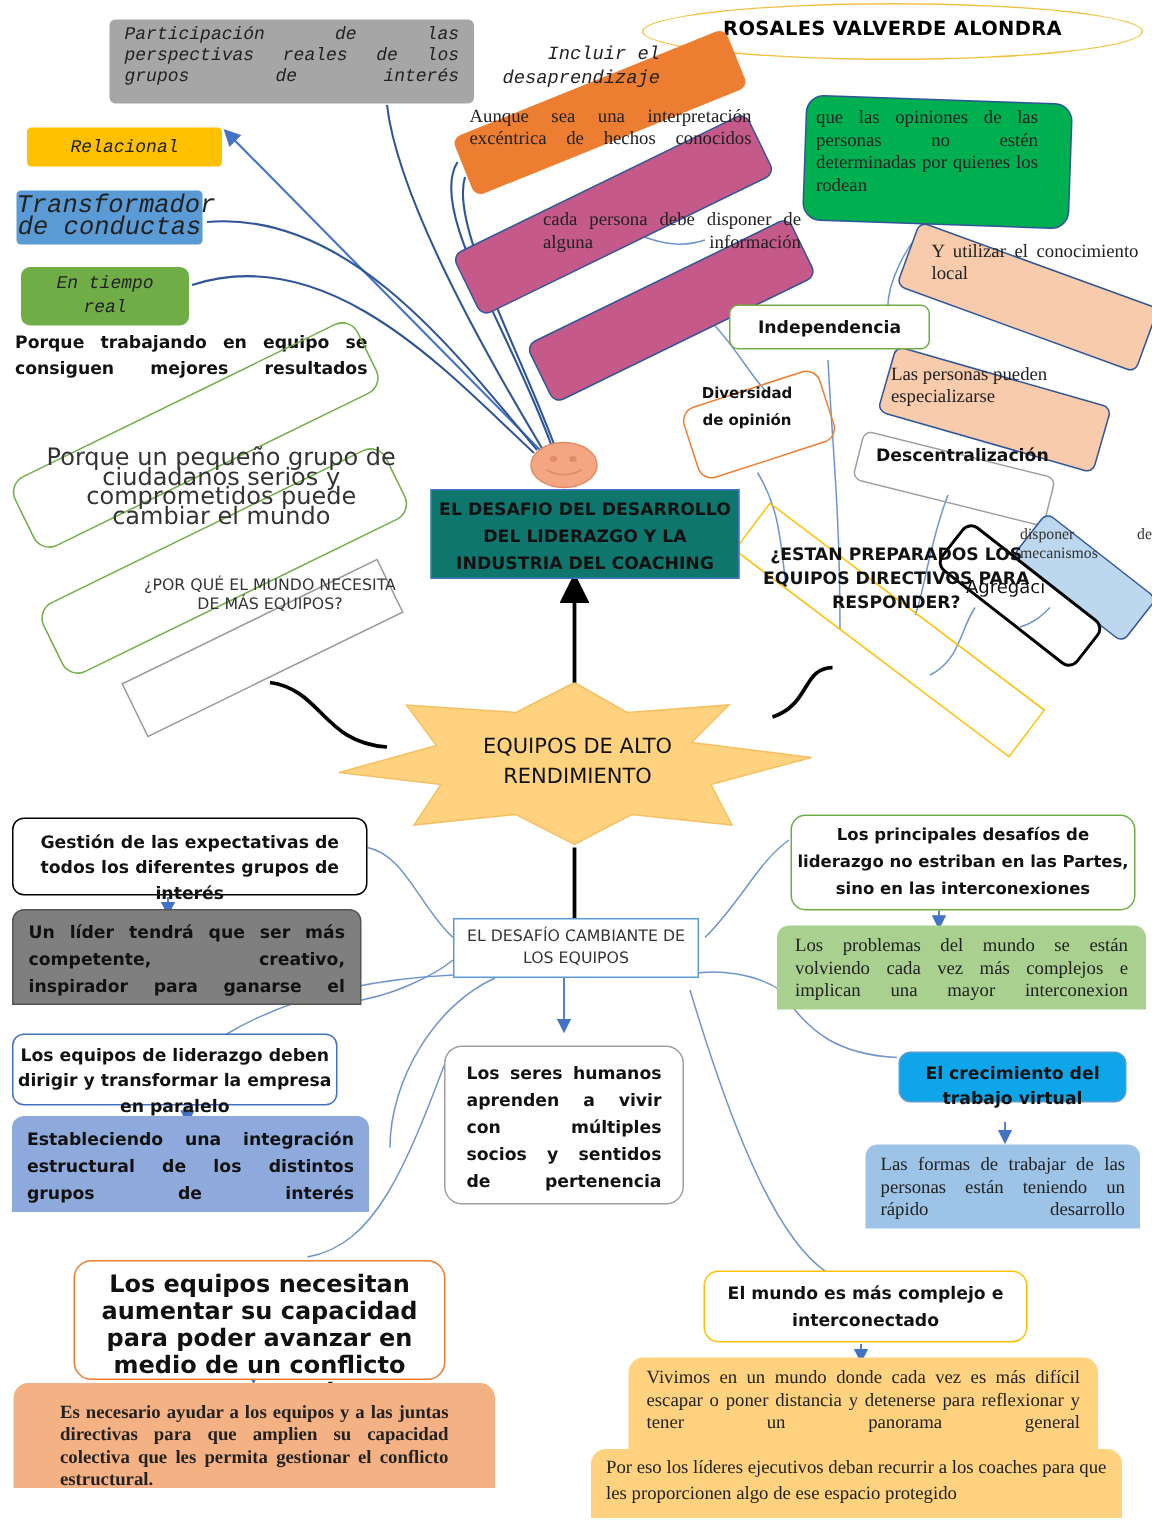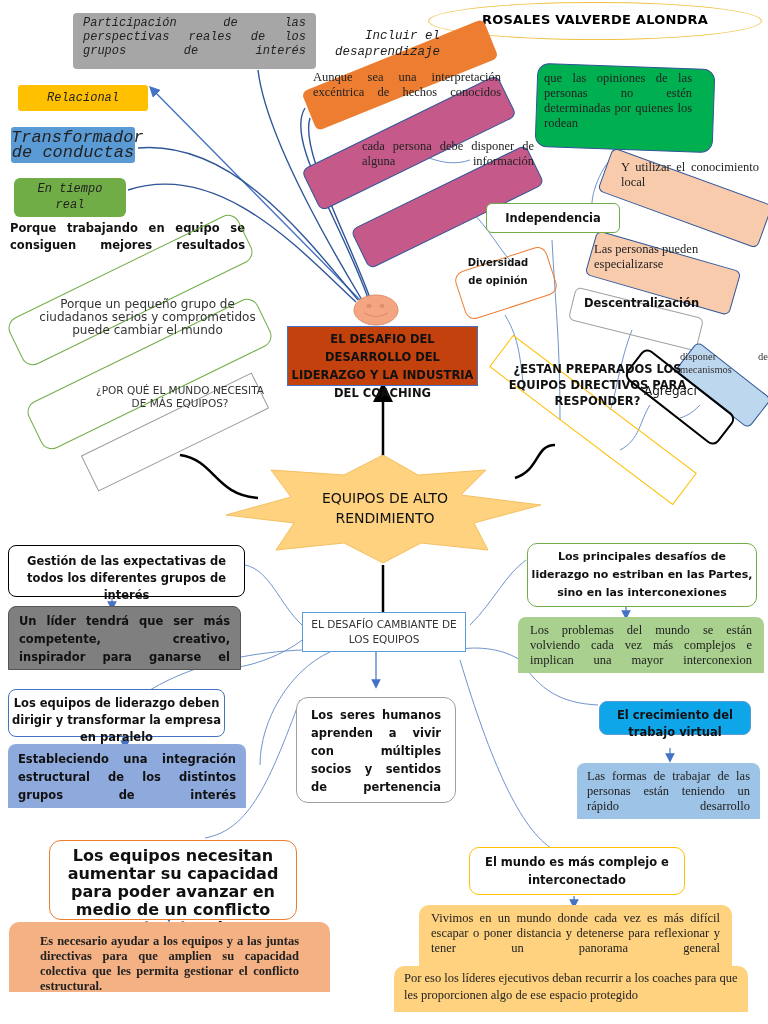--- a/index.html
+++ b/index.html
@@ -98,21 +98,21 @@
 </div>
 
 <div class="abs sans bold just" style="left:10px;top:220px;width:235px;font-size:11.5px;line-height:17px;color:#111;">
   <span>Porque trabajando en equipo se consiguen mejores resultados</span>
 </div>
 
 <div class="abs rot" style="left:3px;top:264px;width:255px;height:52px;border:1.3px solid #70ad47;border-radius:12px;transform:rotate(-26deg);"></div>
 <div class="abs rot" style="left:22px;top:348px;width:255px;height:52px;border:1.3px solid #70ad47;border-radius:12px;transform:rotate(-26deg);"></div>
 <div class="abs rot" style="left:80px;top:412px;width:190px;height:40px;border:1.2px solid #999;transform:rotate(-26deg);"></div>
 
-<div class="abs sans center" style="left:30px;top:298px;width:235px;font-size:12px;line-height:13px;color:#333;">
+<div class="abs sans center" style="left:30px;top:298px;width:235px;font-size:16px;line-height:13px;color:#333;">
   <span>Porque un pequeño grupo de ciudadanos serios y comprometidos puede cambiar el mundo</span>
 </div>
 
 <div class="abs sans center" style="left:90px;top:384px;width:180px;font-size:10.5px;line-height:13px;color:#333;">
   <span>¿POR QUÉ EL MUNDO NECESITA DE MÁS EQUIPOS?</span>
 </div>
 
 <div class="abs rot" style="left:302px;top:54px;width:196px;height:42px;background:#ed7d31;border-radius:6px;transform:rotate(-22deg);"></div>
 <div class="abs mono" style="left:310px;top:28px;width:130px;font-size:12.5px;line-height:16px;color:#222;text-align:right;">
   <span>Incluir el desaprendizaje</span>
@@ -173,21 +173,21 @@
   <span>¿ESTAN PREPARADOS LOS EQUIPOS DIRECTIVOS PARA RESPONDER?</span>
 </div>
 
 <svg class="abs" style="left:353px;top:293px;" width="46" height="34">
   <ellipse cx="23" cy="17" rx="22" ry="15" fill="#f4a582" stroke="#e08c68" stroke-width="1"></ellipse>
   <ellipse cx="16" cy="13" rx="2.5" ry="2" fill="#e08c68"></ellipse>
   <ellipse cx="29" cy="13" rx="2.5" ry="2" fill="#e08c68"></ellipse>
   <path d="M11,20 Q23,27 35,20" fill="none" stroke="#e08c68" stroke-width="1.2"></path>
 </svg>
 
-<div class="abs sans bold center" style="left:287px;top:326px;width:191px;height:60px;border:1.8px solid #4472c4;background:#c2410c;font-size:11.5px;line-height:18px;padding-top:3px;color:#111;">
+<div class="abs sans bold center" style="left:287px;top:326px;width:206px;height:60px;border:1.8px solid #4472c4;background:#0f766e;font-size:11.5px;line-height:18px;padding-top:3px;color:#111;">
   <span>EL DESAFIO DEL DESARROLLO DEL LIDERAZGO Y LA INDUSTRIA DEL COACHING</span>
 </div>
 
 <svg class="abs" style="left:216px;top:455px;" width="340" height="110">
   <polygon points="167,0 202,20 270,15 245,40 325,50 258,68 272,95 205,88 167,108 128,88 60,95 78,68 10,60 75,42 55,15 128,20" fill="#ffd27f" stroke="#f4c060" stroke-width="1"></polygon>
 </svg>
 <div class="abs sans center" style="left:295px;top:488px;width:180px;font-size:14px;line-height:20px;color:#111;">
   <span>EQUIPOS DE ALTO RENDIMIENTO</span>
 </div>
 

